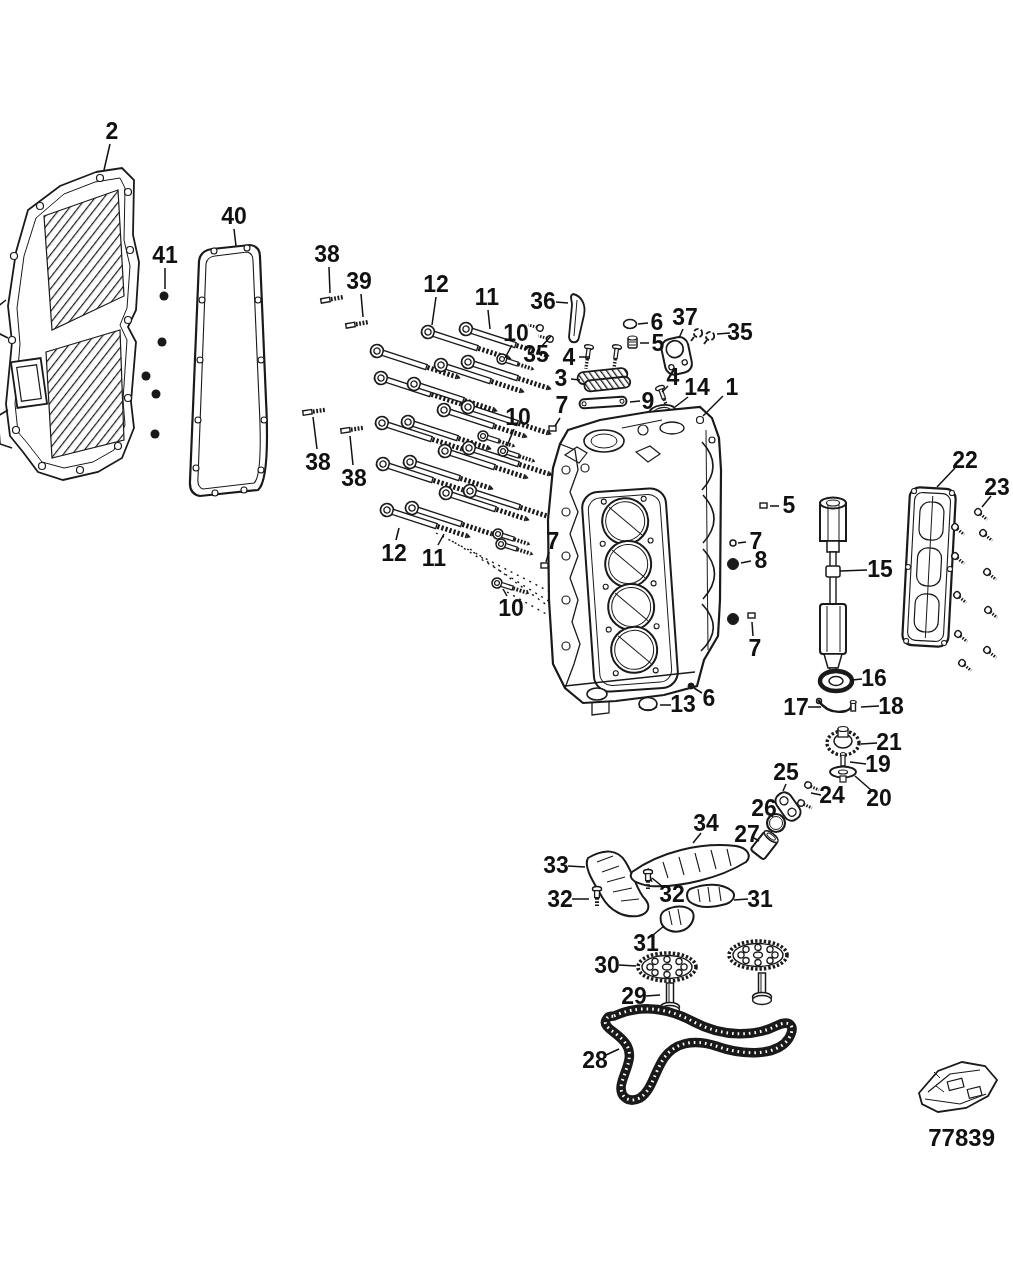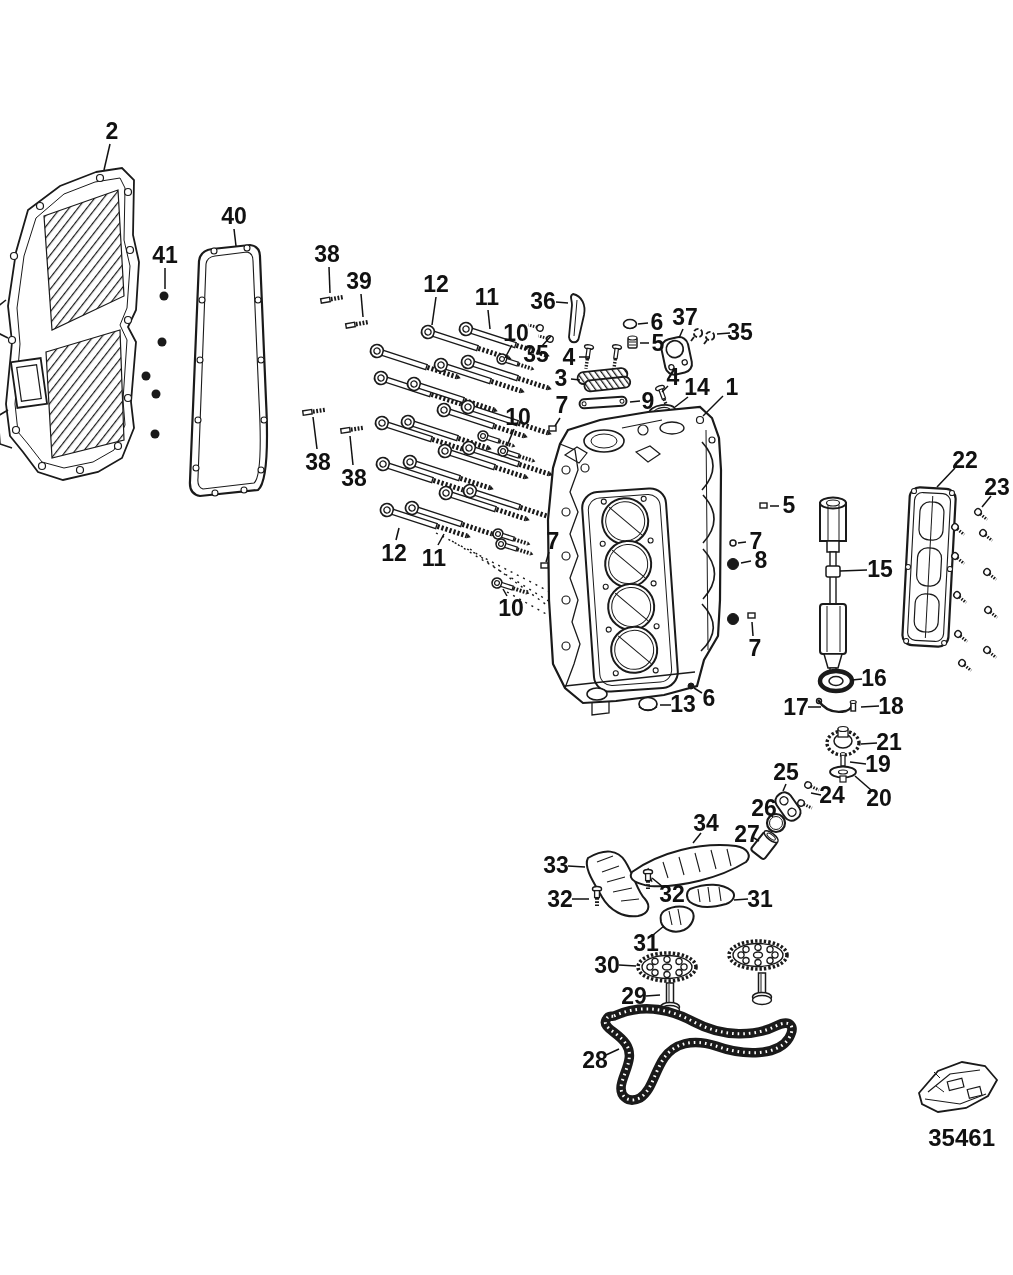--- a/index.html
+++ b/index.html
@@ -558,14 +558,14 @@
         <text x="646" y="943" text-anchor="middle" dominant-baseline="central" class="callout-num">31</text>
         <line x1="619" y1="965" x2="636" y2="966" class="leader"></line>
         <text x="607" y="965" text-anchor="middle" dominant-baseline="central" class="callout-num">30</text>
         <line x1="646" y1="996" x2="660" y2="995" class="leader"></line>
         <text x="634" y="996" text-anchor="middle" dominant-baseline="central" class="callout-num">29</text>
         <line x1="606" y1="1055" x2="619" y2="1049" class="leader"></line>
         <text x="595" y="1060" text-anchor="middle" dominant-baseline="central" class="callout-num">28</text>
       </g>
 </svg>
 
-<div class="drawing-number">35461</div>
+<div class="drawing-number">77839</div>
 </div>
 
 </body></html>

